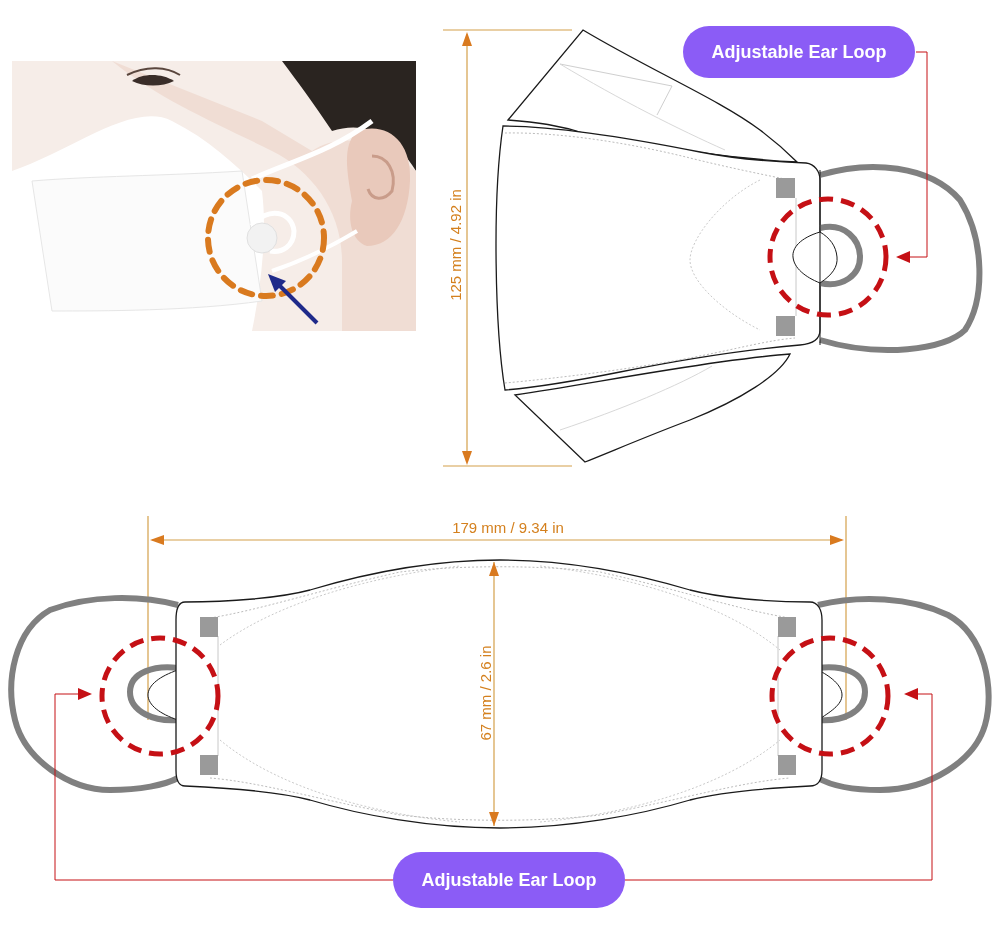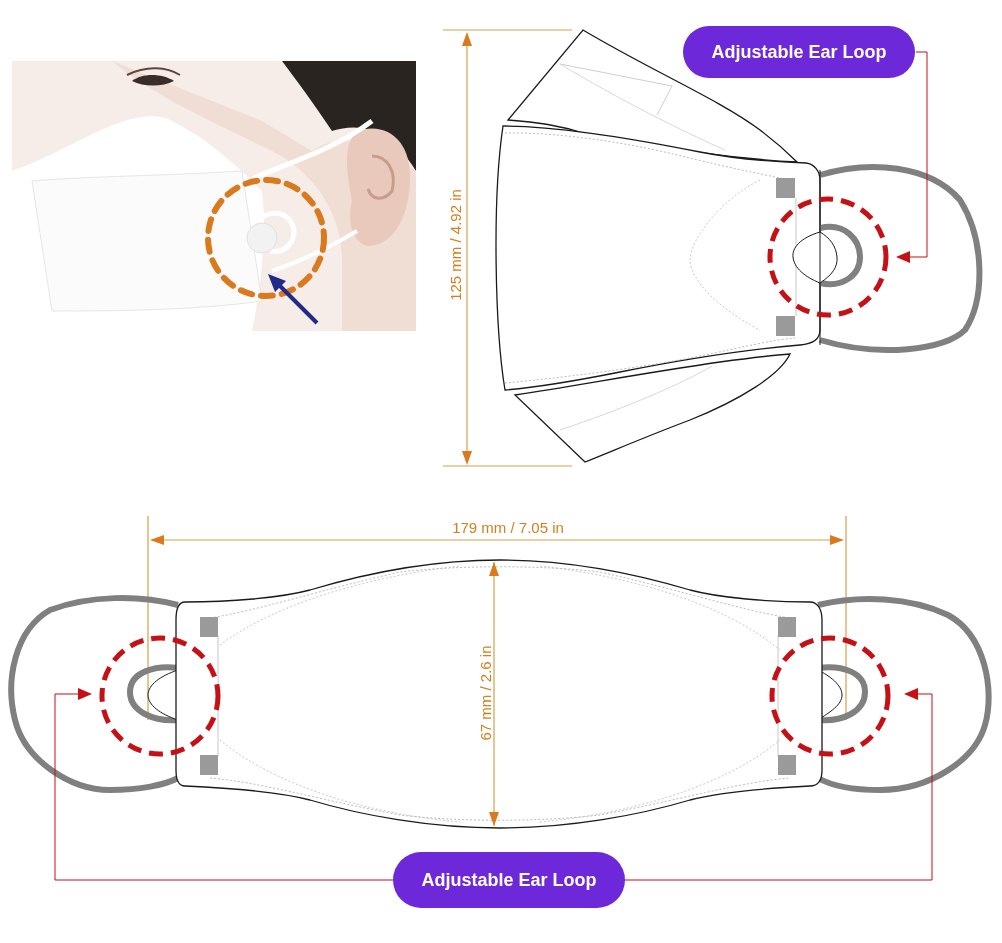--- a/index.html
+++ b/index.html
@@ -1,19 +1,19 @@
 <!DOCTYPE html>
 <html><head>
   <meta charset="utf-8">
   <style>
     html, body { margin: 0; padding: 0; background: #ffffff; }
     body { width: 1002px; height: 943px; position: relative; overflow: hidden; font-family: "Liberation Sans", sans-serif; }
     .photo { position: absolute; left: 12px; top: 61px; width: 404px; height: 270px; overflow: hidden; background: #f4efec; }
     .canvas { position: absolute; left: 0; top: 0; width: 1002px; height: 943px; }
-    .pill { position: absolute; background: #6d28d9; color: #fff; font-weight: bold; font-size: 18px; border-radius: 28px; display: flex; align-items: center; justify-content: center; }
+    .pill { position: absolute; background: #8b5cf6; color: #fff; font-weight: bold; font-size: 18px; border-radius: 28px; display: flex; align-items: center; justify-content: center; }
     .pill-top { left: 683px; top: 26px; width: 232px; height: 52px; }
     .pill-bottom { left: 393px; top: 852px; width: 232px; height: 56px; }
     .dim-label { position: absolute; color: #d4801e; font-size: 15px; white-space: nowrap; }
     .dim-h125 { left: 455px; top: 245px; transform: translate(-50%,-50%) rotate(-90deg); }
     .dim-w179 { left: 508px; top: 527px; transform: translate(-50%,-50%); }
     .dim-h67 { left: 485px; top: 693px; transform: translate(-50%,-50%) rotate(-90deg); }
   </style>
 </head>
 <body>
 
@@ -123,17 +123,17 @@
 
     <polyline points="55,880 393,880" fill="none" stroke="#c51015" stroke-width="1"></polyline>
     <polyline points="55,880 55,694 82,694" fill="none" stroke="#c51015" stroke-width="1"></polyline>
     <polygon points="92,694 78,688 78,700" fill="#c51015"></polygon>
     <polyline points="625,880 932,880 932,694 914,694" fill="none" stroke="#c51015" stroke-width="1"></polyline>
     <polygon points="904,694 918,688 918,700" fill="#c51015"></polygon>
   </g>
 </svg>
 
 <div class="dim-label dim-h125">125 mm  /  4.92 in</div>
-<div class="dim-label dim-w179">179 mm  /  7.05 in</div>
+<div class="dim-label dim-w179">179 mm  /  9.34 in</div>
 <div class="dim-label dim-h67">67 mm  /  2.6 in</div>
 
 <div class="pill pill-top">Adjustable Ear Loop</div>
 <div class="pill pill-bottom">Adjustable Ear Loop</div>
 
 </body></html>

